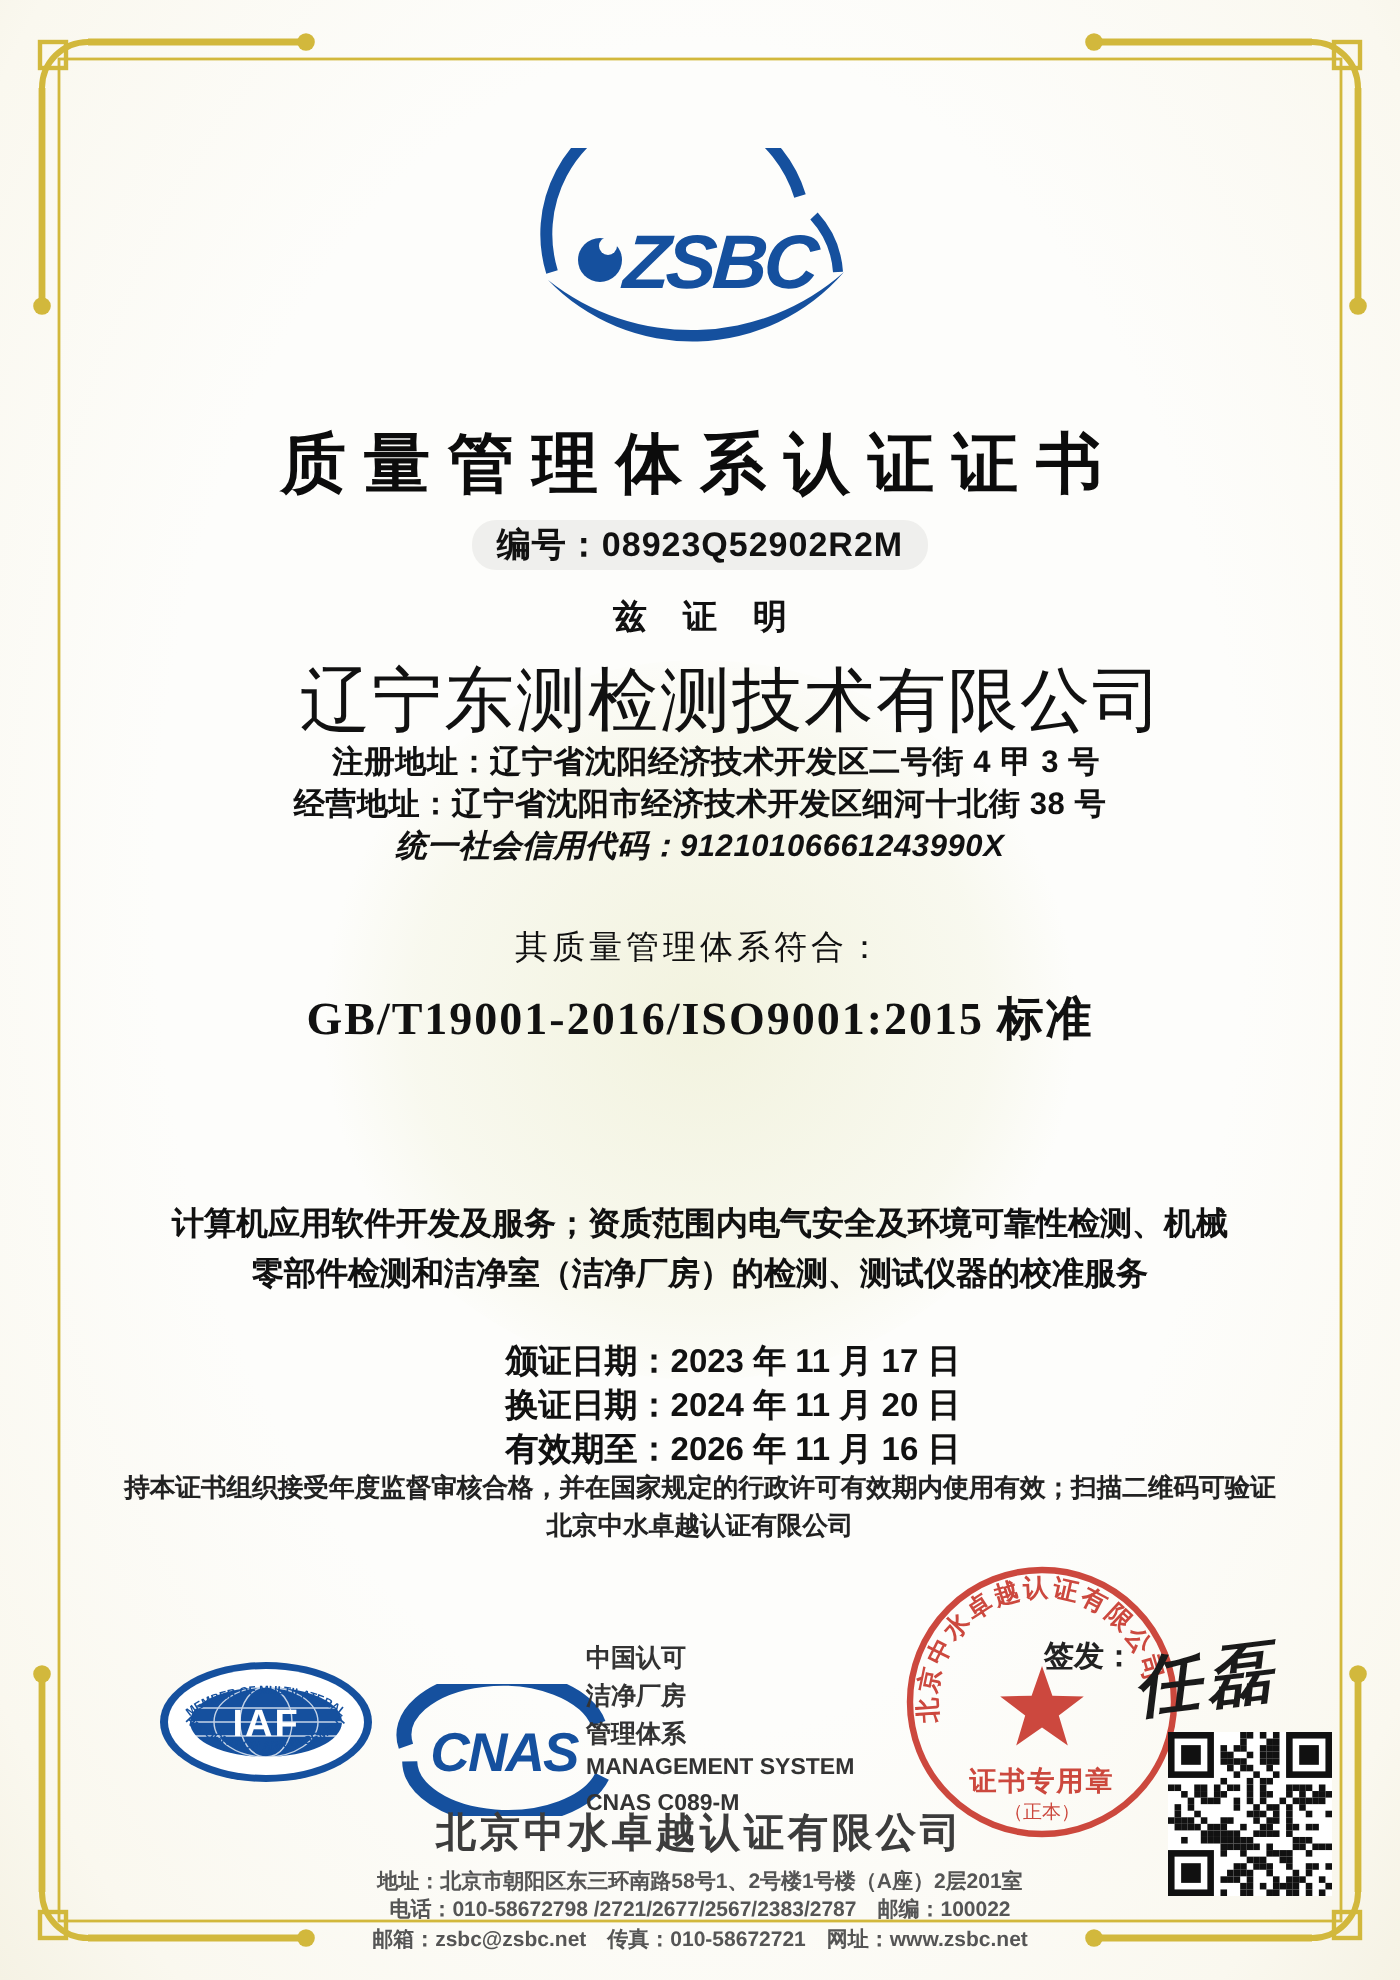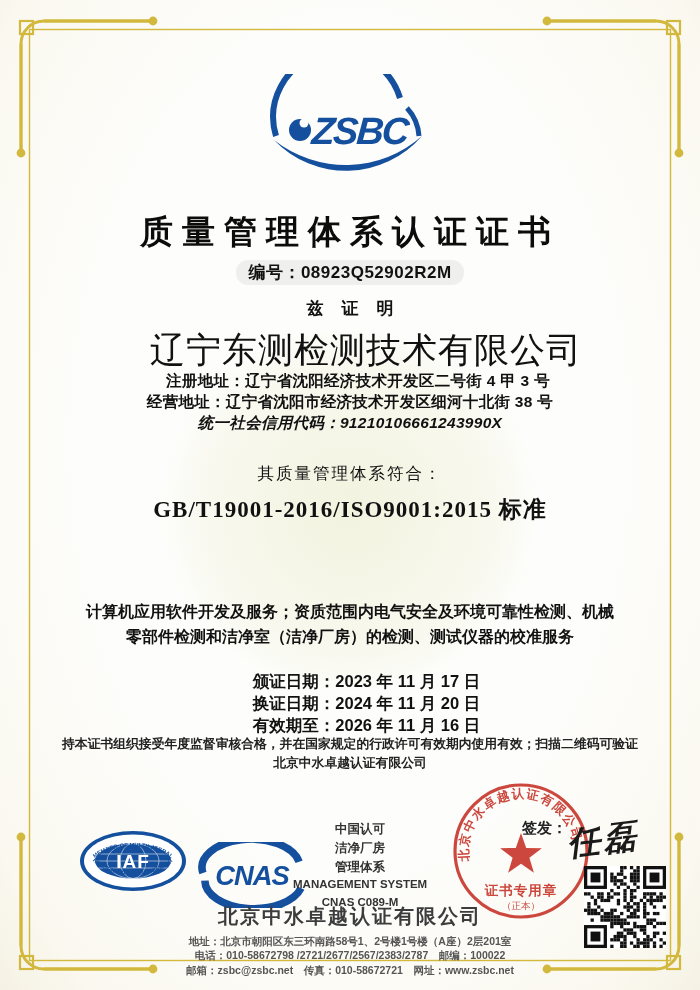--- a/index.html
+++ b/index.html
@@ -26,21 +26,21 @@
   .standard{top:494px;font-size:23px;font-weight:600;letter-spacing:1px;font-family:"Liberation Serif","DejaVu Serif",serif;}
   .scope-label{top:567px;font-size:16.5px;font-weight:bold;letter-spacing:2px;}
   .scope1{top:602px;font-size:16px;font-weight:bold;text-align:center;}
   .scope2{top:627px;font-size:16px;font-weight:bold;}
   .dates{top:671px;font-size:16.5px;font-weight:bold;margin-left:33px;}
   .dates .inner{display:inline-block;text-align:left;line-height:1.33;}
   .footnote{font-size:12.8px;font-weight:bold;color:#222;}
   .fn1{top:736px;} .fn2{top:755px;}
   .issuer-name{top:903px;font-size:20px;font-weight:bold;letter-spacing:2px;color:#3c3c3c;}
   .issuer-info{top:934px;font-size:10.5px;line-height:1.38;color:#555;font-weight:bold;}
-  .accred-text{position:absolute;left:293px;top:820px;text-align:center;color:#333;}
+  .accred-text{position:absolute;left:293px;top:820px;text-align:left;color:#333;}
   .accred-text .cn{font-size:12.5px;line-height:1.5;font-weight:bold;}
   .accred-text .en{font-size:11.5px;line-height:1.5;font-weight:bold;}
   .logo-wrap{position:absolute;left:260px;top:74px;}
   .iaf-wrap{position:absolute;left:78px;top:829px;}
   .cnas-wrap{position:absolute;left:194px;top:842px;}
   .seal-wrap{position:absolute;left:446px;top:773px;opacity:.9;}
   .sig-wrap{position:absolute;left:522px;top:818px;white-space:nowrap;}
   .sig-label{font-size:15px;font-weight:bold;color:#222;vertical-align:18px;}
   .sig-name{display:inline-block;font-family:"DejaVu Serif","Liberation Serif",serif;
     font-size:33px;font-weight:bold;font-style:italic;transform:rotate(-7deg);color:#1a1a1a;letter-spacing:3px;}

